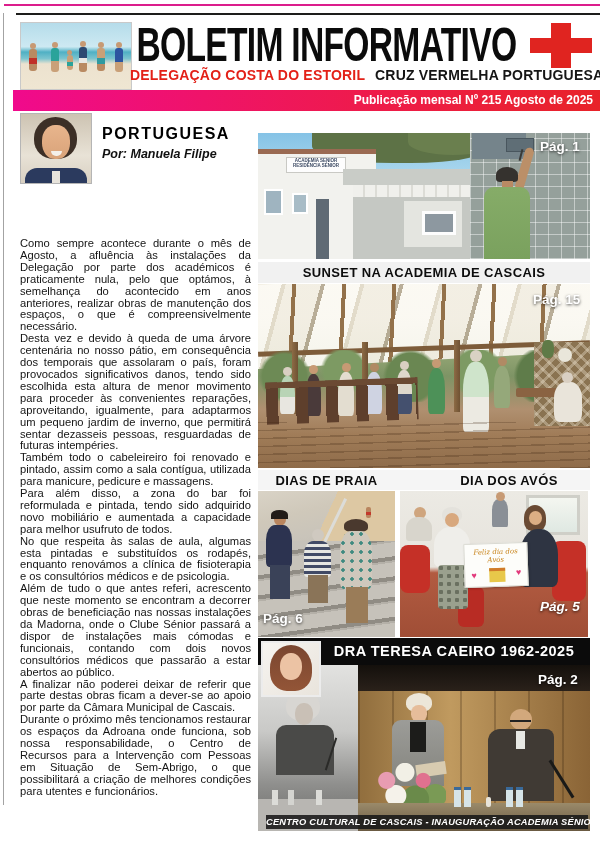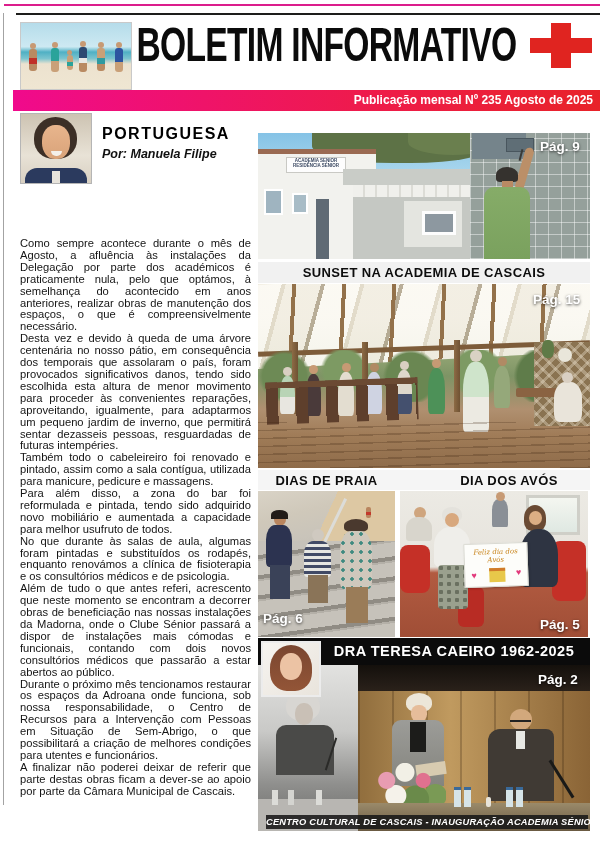--- a/index.html
+++ b/index.html
@@ -78,43 +78,47 @@
 
   <div class="mtitle">
     <span>BOLETIM INFORMATIVO</span>
   </div>
 
   <div class="rcross">
     <div class="v"></div>
     <div class="h"></div>
   </div>
 
+  <div class="msub">
+    <span class="r">DELEGAÇÃO COSTA DO ESTORIL</span>
+    <span class="b">CRUZ VERMELHA PORTUGUESA</span>
+  </div>
 
   <div class="ibar">
-    <span>Publicação mensal Nº 235 Agosto de 2025</span>
+    <span>Publicação mensal Nº 215 Agosto de 2025</span>
   </div>
 
   <div class="eph">
     <div class="abs" style="left:13px;top:3px;width:43px;height:42px;background:#3c2f26;border-radius:50% 50% 45% 45%;"></div>
     <div class="abs" style="left:21px;top:11px;width:28px;height:34px;background:linear-gradient(180deg,#e8b58d,#d9a379);border-radius:46%;"></div>
     <div class="abs" style="left:30px;top:37px;width:11px;height:5px;background:#f4f0ea;border-radius:0 0 8px 8px;"></div>
     <div class="abs" style="left:4px;bottom:-2px;width:62px;height:17px;background:#2b3a5e;border-radius:12px 12px 0 0;"></div>
     <div class="abs" style="left:31px;bottom:0;width:8px;height:12px;background:#e8e4dc;"></div>
   </div>
   <div class="ehead">PORTUGUESA</div>
   <div class="ebyline">Por: Manuela Filipe</div>
   <div class="ebody" lang="pt">
     <p>Como sempre acontece durante o mês de Agosto, a afluência às instalações da Delegação por parte dos académicos é praticamente nula, pelo que optámos, à semelhança do acontecido em anos anteriores, realizar obras de manutenção dos espaços, o que é compreensivelmente necessário.</p>
     <p>Desta vez e devido à queda de uma árvore centenária no nosso pátio, em consequência dos temporais que assolaram o país, foram provocados significativos danos, tendo sido escolhida esta altura de menor movimento para proceder às convenientes reparações, aproveitando, igualmente, para adaptarmos um pequeno jardim de inverno, que permitirá sentar dezasseis pessoas, resguardadas de futuras intempéries.</p>
     <p>Também todo o cabeleireiro foi renovado e pintado, assim como a sala contígua, utilizada para manicure, pedicure e massagens.</p>
     <p>Para além disso, a zona do bar foi reformulada e pintada, tendo sido adquirido novo mobiliário e aumentada a capacidade para melhor usufruto de todos.</p>
-    <p>No que durante às salas de aula, algumas foram pintadas e substituídos os rodapés, enquanto renovámos a clínica de fisioterapia e os consultórios médicos e de psicologia.</p>
+    <p>No que respeita às salas de aula, algumas esta pintadas e substituídos os rodapés, enquanto renovámos a clínica de fisioterapia e os consultórios médicos e de psicologia.</p>
     <p>Além de tudo o que antes referi, acrescento que neste momento se encontram a decorrer obras de beneficiação nas nossas instalações da Madorna, onde o Clube Sénior passará a dispor de instalações mais cómodas e funcionais, contando com dois novos consultórios médicos que passarão a estar abertos ao público.</p>
+    <p>A finalizar não poderei deixar de referir que parte destas obras ficam a dever-se ao apoio por parte da Câmara Municipal de Cascais.</p>
     <p>Durante o próximo mês tencionamos restaurar os espaços da Adroana onde funciona, sob nossa responsabilidade, o Centro de Recursos para a Intervenção com Pessoas em Situação de Sem-Abrigo, o que possibilitará a criação de melhores condições para utentes e funcionários.</p>
-    <p>A finalizar não poderei deixar de referir que parte destas obras ficam a dever-se ao apoio por parte da Câmara Municipal de Cascais.</p>
   </div>
 
 
   <div class="ph" style="left:258px;top:133px;width:332px;height:126px;background:linear-gradient(180deg,#85c3e6 0%,#a5d4ec 28%,#c8cbc4 52%,#babdb7 100%);">
     <div class="abs" style="left:54px;top:-8px;width:180px;height:38px;background:#5d7246;border-radius:0 0 45% 45%;"></div>
     <div class="abs" style="left:150px;top:-4px;width:90px;height:26px;background:#6a7f4e;border-radius:0 0 50% 50%;"></div>
     <div class="abs" style="left:0;top:18px;width:118px;height:108px;background:#f2f2ee;"></div>
     <div class="abs" style="left:0;top:16px;width:118px;height:5px;background:#9a6a52;"></div>
     <div class="sign" style="left:28px;top:24px;width:58px;height:14px;">ACADEMIA SÉNIOR RESIDÊNCIA SÉNIOR</div>
     <div class="abs" style="left:6px;top:56px;width:15px;height:22px;background:#9fb4c0;border:2px solid #fff;"></div>
@@ -128,21 +132,21 @@
     <div class="abs" style="left:212px;top:0;width:120px;height:126px;background:#95a09b;
          background-image:repeating-linear-gradient(0deg,rgba(255,255,255,.45) 0 1px,transparent 1px 12px),repeating-linear-gradient(90deg,rgba(255,255,255,.45) 0 1px,transparent 1px 13px);"></div>
     <div class="abs" style="left:214px;top:0;width:54px;height:26px;background:#75848b;"></div>
     <div class="abs" style="left:248px;top:5px;width:26px;height:12px;background:#5f6e76;border:1px solid #49565e;"></div>
     <div class="abs" style="left:262px;top:16px;width:2px;height:12px;background:#3a3a38;transform:rotate(14deg);"></div>
     <div class="abs" style="left:262px;top:14px;width:9px;height:44px;background:#bb8f68;border-radius:5px;transform:rotate(16deg);"></div>
     <div class="abs" style="left:238px;top:34px;width:22px;height:15px;background:#35322e;border-radius:50% 50% 20% 20%;"></div>
     <div class="abs" style="left:244px;top:48px;width:11px;height:7px;background:#b98a64;"></div>
     <div class="abs" style="left:226px;top:54px;width:46px;height:72px;background:linear-gradient(180deg,#86ac68,#7aa15e);border-radius:10px 10px 0 0;"></div>
   </div>
-  <div class="pag" style="left:540px;top:139px;">Pág. 9</div>
+  <div class="pag" style="left:540px;top:139px;">Pág. 1</div>
 
   <div class="shead" style="left:258px;top:262px;width:332px;height:21px;">SUNSET NA ACADEMIA DE CASCAIS</div>
 
   <div class="ph" style="left:258px;top:284px;width:332px;height:184px;background:linear-gradient(180deg,#efeadb 0%,#e4decb 18%,#97a877 36%,#7e9465 50%,#b09070 68%,#a07c58 82%,#8f6c4a 100%);">
     <div class="abs" style="left:-10px;top:-8px;width:360px;height:84px;transform:rotate(-3deg);
          background:repeating-linear-gradient(108deg,rgba(252,250,244,.95) 0 34px,rgba(226,219,202,.95) 34px 38px,rgba(243,239,228,.95) 38px 72px,rgba(180,168,146,.9) 72px 76px);"></div>
     <div class="abs" style="left:-10px;top:-8px;width:360px;height:84px;transform:rotate(-3deg);
          background:repeating-linear-gradient(96deg,transparent 0 46px,#93714a 46px 50px);"></div>
     <div class="abs" style="left:0;top:62px;width:332px;height:5px;background:#7d5c3a;transform:rotate(-2deg);"></div>
     <div class="abs" style="left:0;top:66px;width:332px;height:52px;
@@ -221,21 +225,21 @@
     <div class="abs" style="right:42px;top:14px;width:22px;height:26px;background:#6a4a33;border-radius:50% 50% 35% 35%;"></div>
     <div class="hd" style="right:46px;top:20px;width:13px;height:14px;background:#dcae84;"></div>
     <div class="pn" style="right:30px;top:38px;width:38px;height:58px;background:#2e3442;"></div>
     <div class="abs" style="left:64px;top:52px;width:62px;height:42px;background:#fdfdfa;border:1px solid #d8d8d0;transform:rotate(-2deg);box-shadow:1px 1px 2px rgba(0,0,0,.25);">
       <div class="poster-txt" style="margin-top:4px;">Feliz dia dos Avós</div>
       <span class="heart" style="left:6px;bottom:6px;">♥</span>
       <span class="heart" style="right:6px;bottom:8px;">♥</span>
       <div class="abs" style="left:24px;bottom:4px;width:16px;height:11px;background:#e8c84a;border-top:3px solid #d07a2a;"></div>
     </div>
   </div>
-  <div class="pag" style="left:540px;top:617px;">Pág. 5</div>
+  <div class="pag" style="left:540px;top:599px;font-style:italic;">Pág. 5</div>
 
   <div class="banner">DRA TERESA CAEIRO 1962-2025</div>
 
   <div class="tphoto">
     <div class="abs" style="left:7px;top:2px;width:42px;height:46px;background:linear-gradient(#7a4630,#935537);border-radius:50% 50% 40% 40%;"></div>
     <div class="abs" style="left:17px;top:10px;width:22px;height:27px;background:#ecc3a4;border-radius:48%;"></div>
   </div>
 
   <div class="ph" style="left:258px;top:665px;width:332px;height:166px;background:linear-gradient(90deg,#6e5436 0%,#93703f 32%,#c09a5f 58%,#8a6436 100%);">
     <div class="abs" style="left:100px;top:0;width:232px;height:166px;

